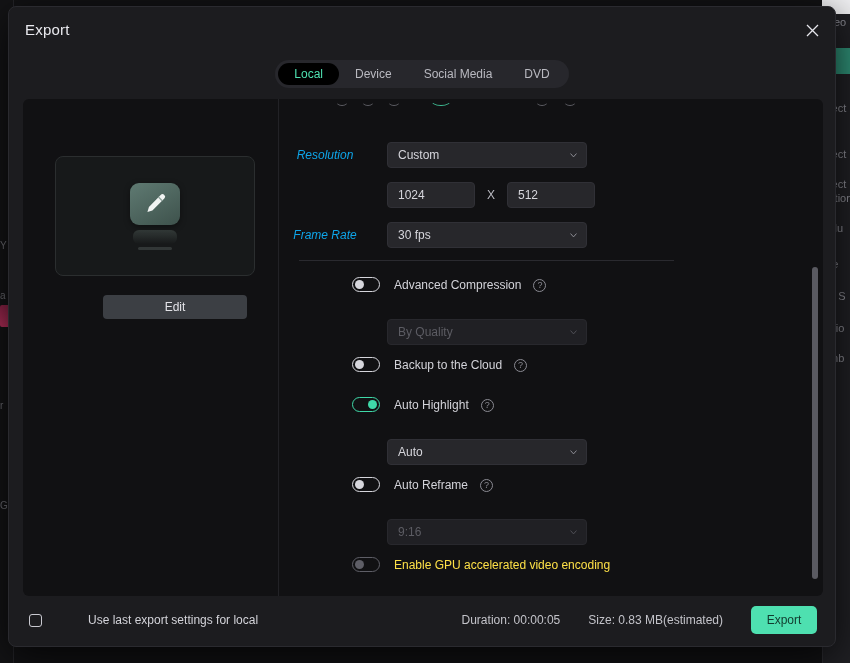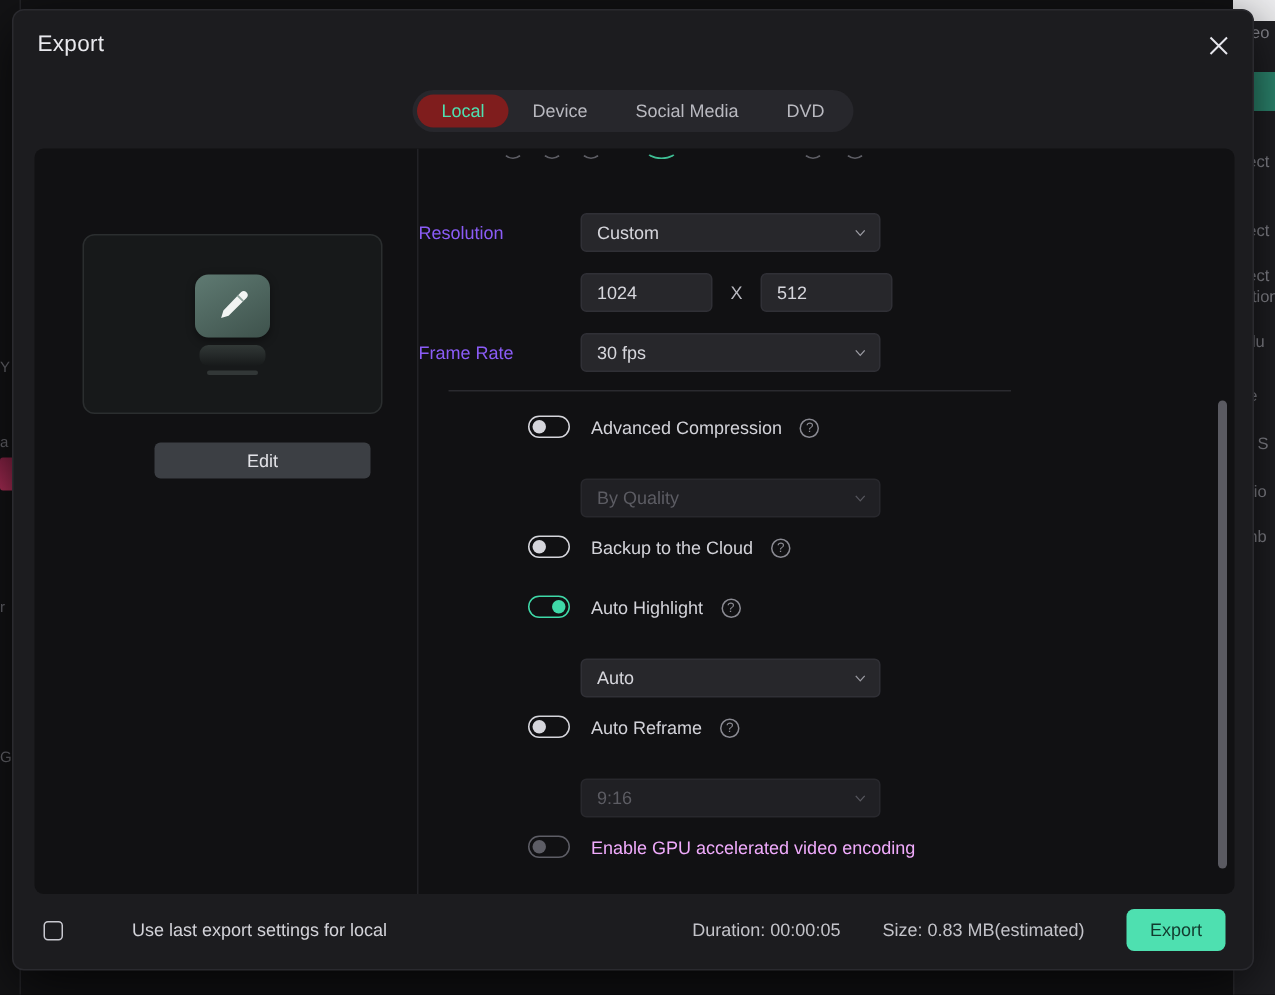--- a/index.html
+++ b/index.html
@@ -78,21 +78,21 @@
     border-radius: 16px;
     padding: 3px;
     height: 28px;
   }
   .tab {
     height: 22px; line-height: 22px;
     padding: 0 16px;
     font-size: 12px; color: #b9b9c0;
     border-radius: 12px; cursor: pointer; white-space: nowrap;
   }
-  .tab.active { background: #7f1d1d; color: #4ee0b0; }
+  .tab.active { background: #000000; color: #4ee0b0; }
 
   
   .modal-body {
     position: absolute; left: 14px; top: 92px;
     width: 800px; height: 497px;
     background: #111113;
     border-radius: 6px;
     display: flex;
     overflow: hidden;
   }
@@ -152,22 +152,22 @@
     position: absolute; top: 4px; width: 14px; height: 13px;
     border-radius: 50%; border: 1px solid #5d5d64;
     border-top-color: transparent; border-left-color: transparent; border-right-color: transparent;
   }
   .cut-chip.teal { border-bottom-color: #3fbf95; width: 22px; }
 
   .row {
     position: absolute; display: flex; align-items: center;
   }
   .row-label {
-    width: 92px; text-align: left;
-    font-size: 12px; color: #8b5cf6; margin-right: 16px;
+    width: 92px; text-align: center;
+    font-size: 12px; color: #0ea5e9; margin-right: 16px; font-style: italic;
   }
 
   .select {
     position: relative;
     height: 26px;
     background: #27272b;
     border: 1px solid #303036;
     border-radius: 4px;
     display: flex; align-items: center;
     padding: 0 26px 0 10px;
@@ -209,21 +209,21 @@
     background: #d6d6dc;
   }
   .toggle.on { border-color: #3fd9a8; }
   .toggle.on .knob { left: auto; right: 2px; background: #3fd9a8; }
   .toggle.off-dim { border-color: #5e5e66; }
   .toggle.off-dim .knob { background: #5e5e66; }
 
   .toggle-label {
     font-size: 12px; color: #d3d3d9; margin-left: 14px; white-space: nowrap;
   }
-  .toggle-label.dim { color: #f0abfc; }
+  .toggle-label.dim { color: #fde047; }
 
   .help-icon {
     width: 13px; height: 13px; margin-left: 12px;
     border-radius: 50%; border: 1px solid #8a8a92;
     color: #8a8a92; font-size: 9px; line-height: 11px;
     text-align: center; cursor: pointer; flex: 0 0 13px;
   }
 
   
   .scrollbar-track {

